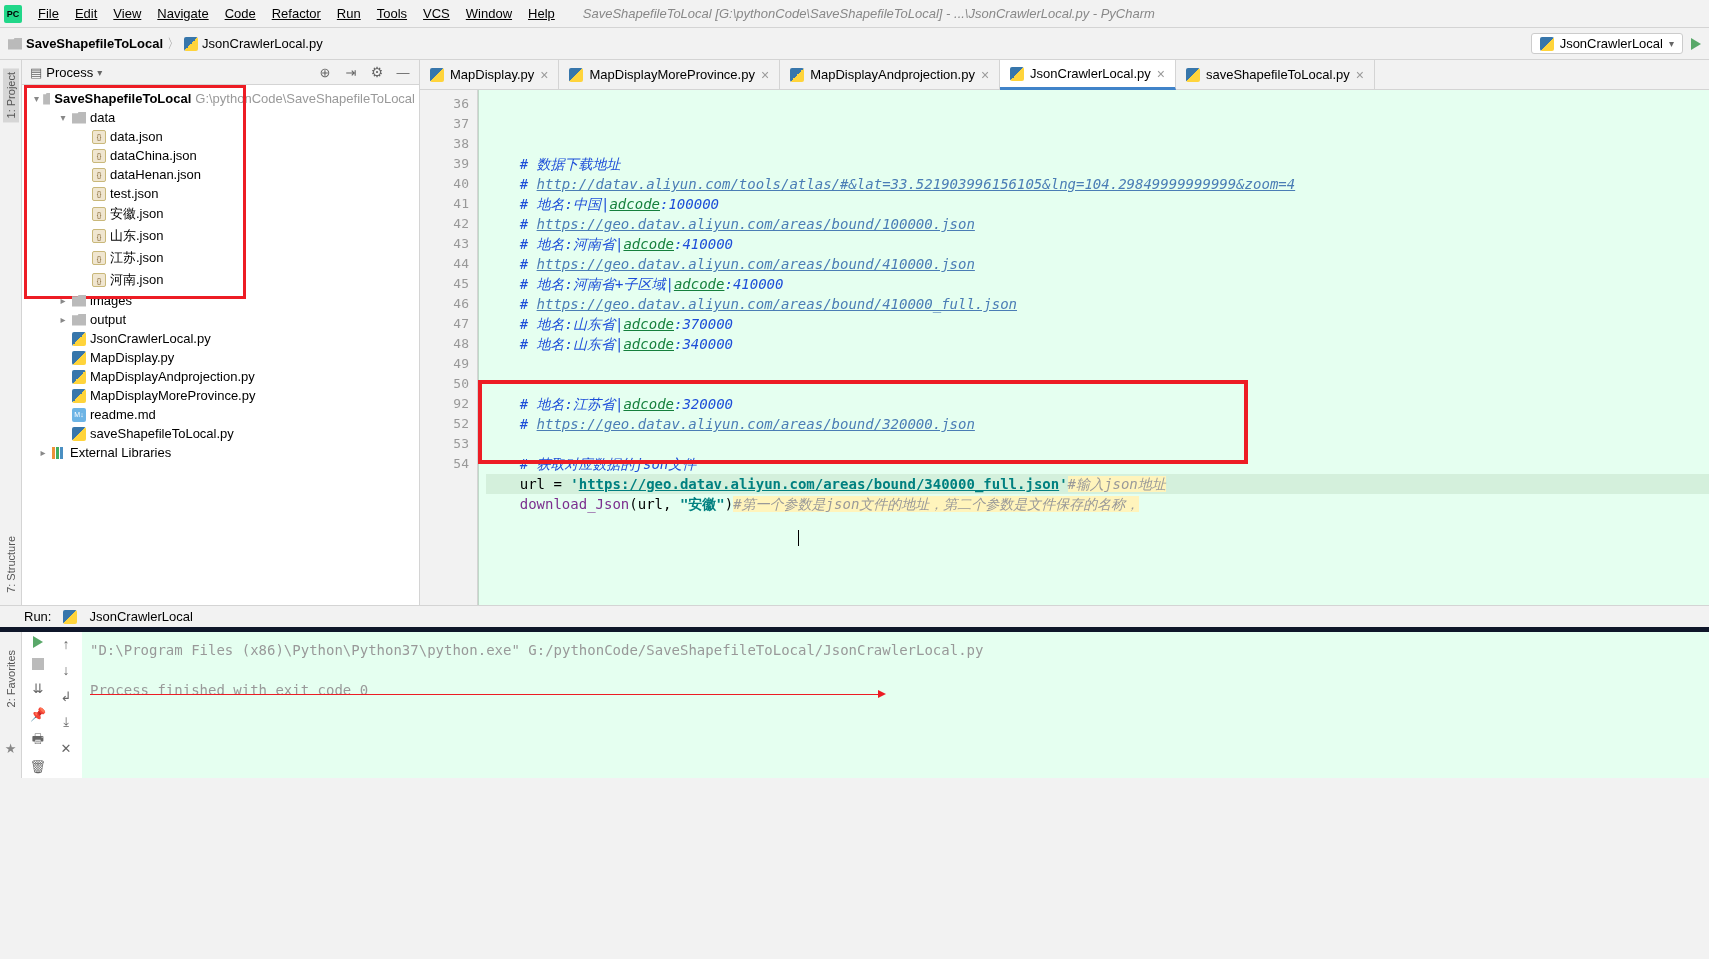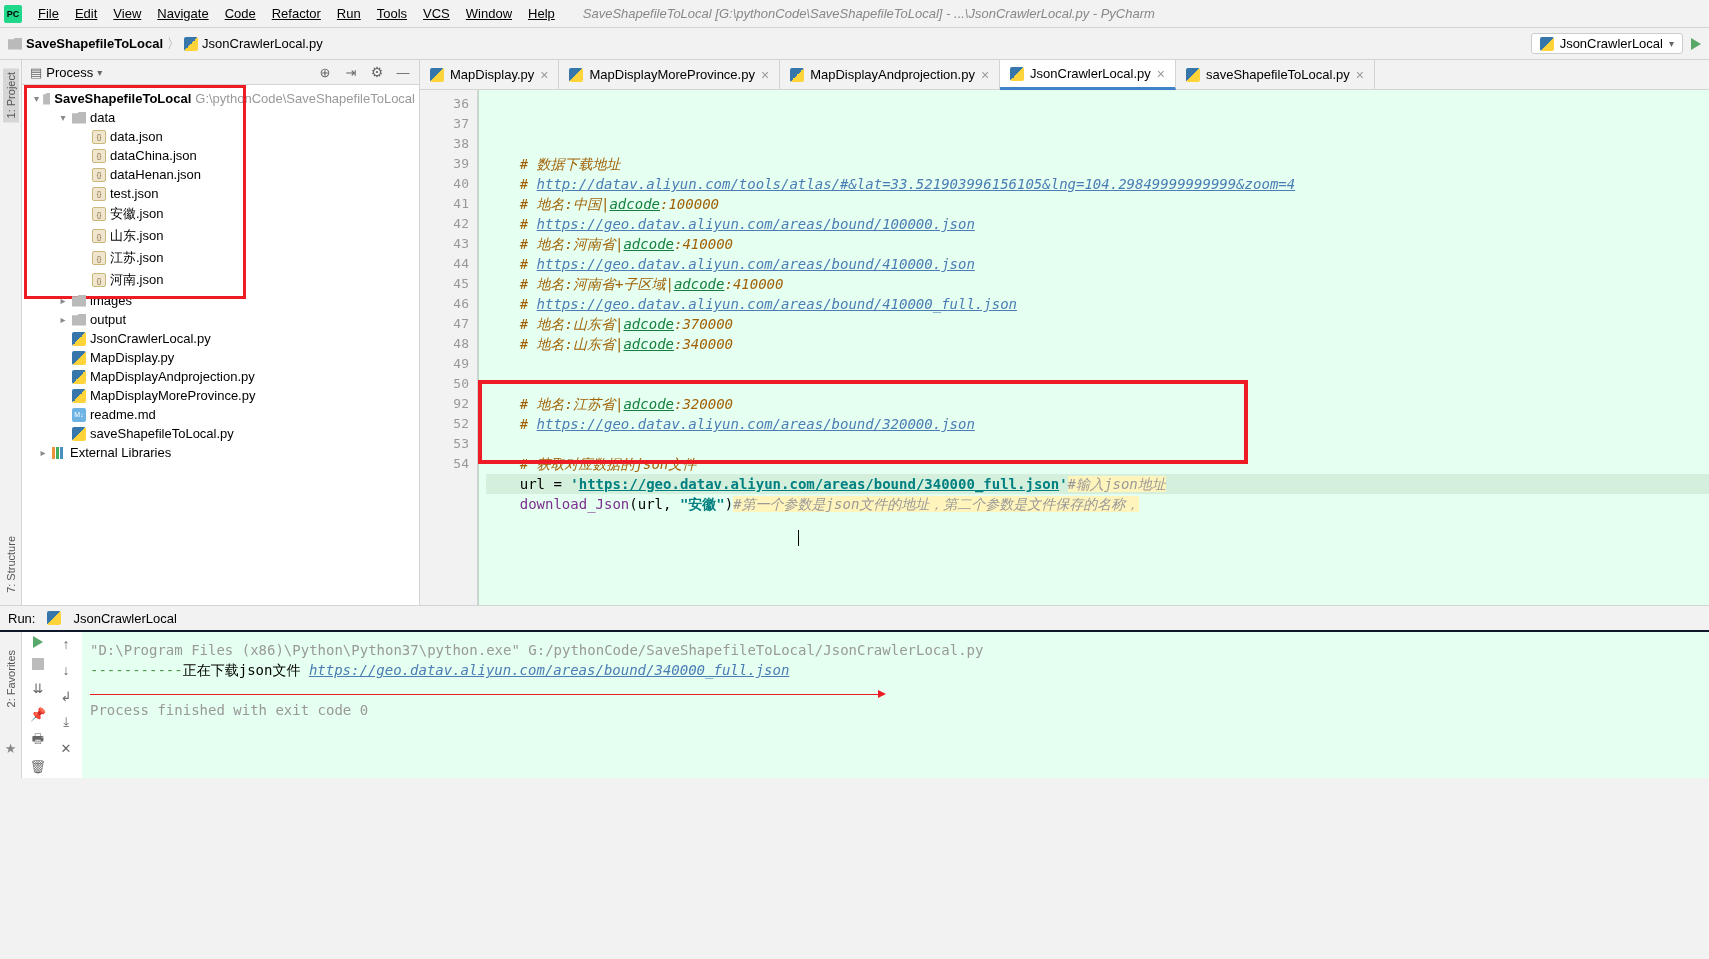--- a/index.html
+++ b/index.html
@@ -263,21 +263,21 @@
     }
     .code-line { height: 20px; }
     .indent-guide {
       position: absolute;
       left: 0;
       top: 0;
       bottom: 0;
       width: 1px;
       background: #c0d8c8;
     }
-    .c-comment { color: #a16207; font-style: italic; }
+    .c-comment { color: #1d4ed8; font-style: italic; }
     .c-link { color: #4a7db5; text-decoration: underline; font-style: italic; }
     .c-adcode { color: #15803d; text-decoration: underline; font-style: italic; }
     .c-keyword { color: #000; }
     .c-string { color: #008080; font-weight: bold; }
     .c-string-url { color: #008080; font-weight: bold; text-decoration: underline; }
     .c-func { color: #7b2e8e; }
     .c-comment-hl { background: #fff4bc; color: #999; font-style: italic; }
     .caret {
       display: inline-block;
       width: 1px;
@@ -288,23 +288,23 @@
     }
     .run-panel {
       border-top: 1px solid #d4d4d4;
       background: #fff;
     }
     .run-header {
       display: flex;
       align-items: center;
       background: #f2f2f2;
       height: 26px;
-      padding: 0 8px;
+      padding: 0 24px;
       gap: 12px;
-      border-bottom: 2px solid #0f172a;
+      border-bottom: 5px solid #0f172a;
     }
     .run-body {
       display: flex;
     }
     .run-toolbar {
       display: flex;
       padding: 4px;
       gap: 4px;
     }
     .run-toolbar-col {
@@ -616,19 +616,18 @@
       <div class="run-toolbar-col">
         <div class="arrow-up">↑</div>
         <div class="arrow-down">↓</div>
         <div class="tool-icon">↲</div>
         <div class="tool-icon">⤓</div>
         <div class="tool-icon">✕</div>
       </div>
     </div>
     <div class="run-output">
       <div><span class="out-gray">"D:\Program Files (x86)\Python\Python37\python.exe" G:/pythonCode/SaveShapefileToLocal/JsonCrawlerLocal.py</span></div>
-      <div><span class="out-dash">-----------</span><span class="out-black">正在下载json文件  </span><span class="out-url">https://geo.datav.aliyun.com/areas/bound/340000_full.json</span></div>
       <div class="red-arrow" style="top:62px; left:8px; width:790px;"></div>
       <div>&nbsp;</div>
       <div><span class="out-gray">Process finished with exit code 0</span></div>
     </div>
   </div>
 </div>
 
 </body></html>

